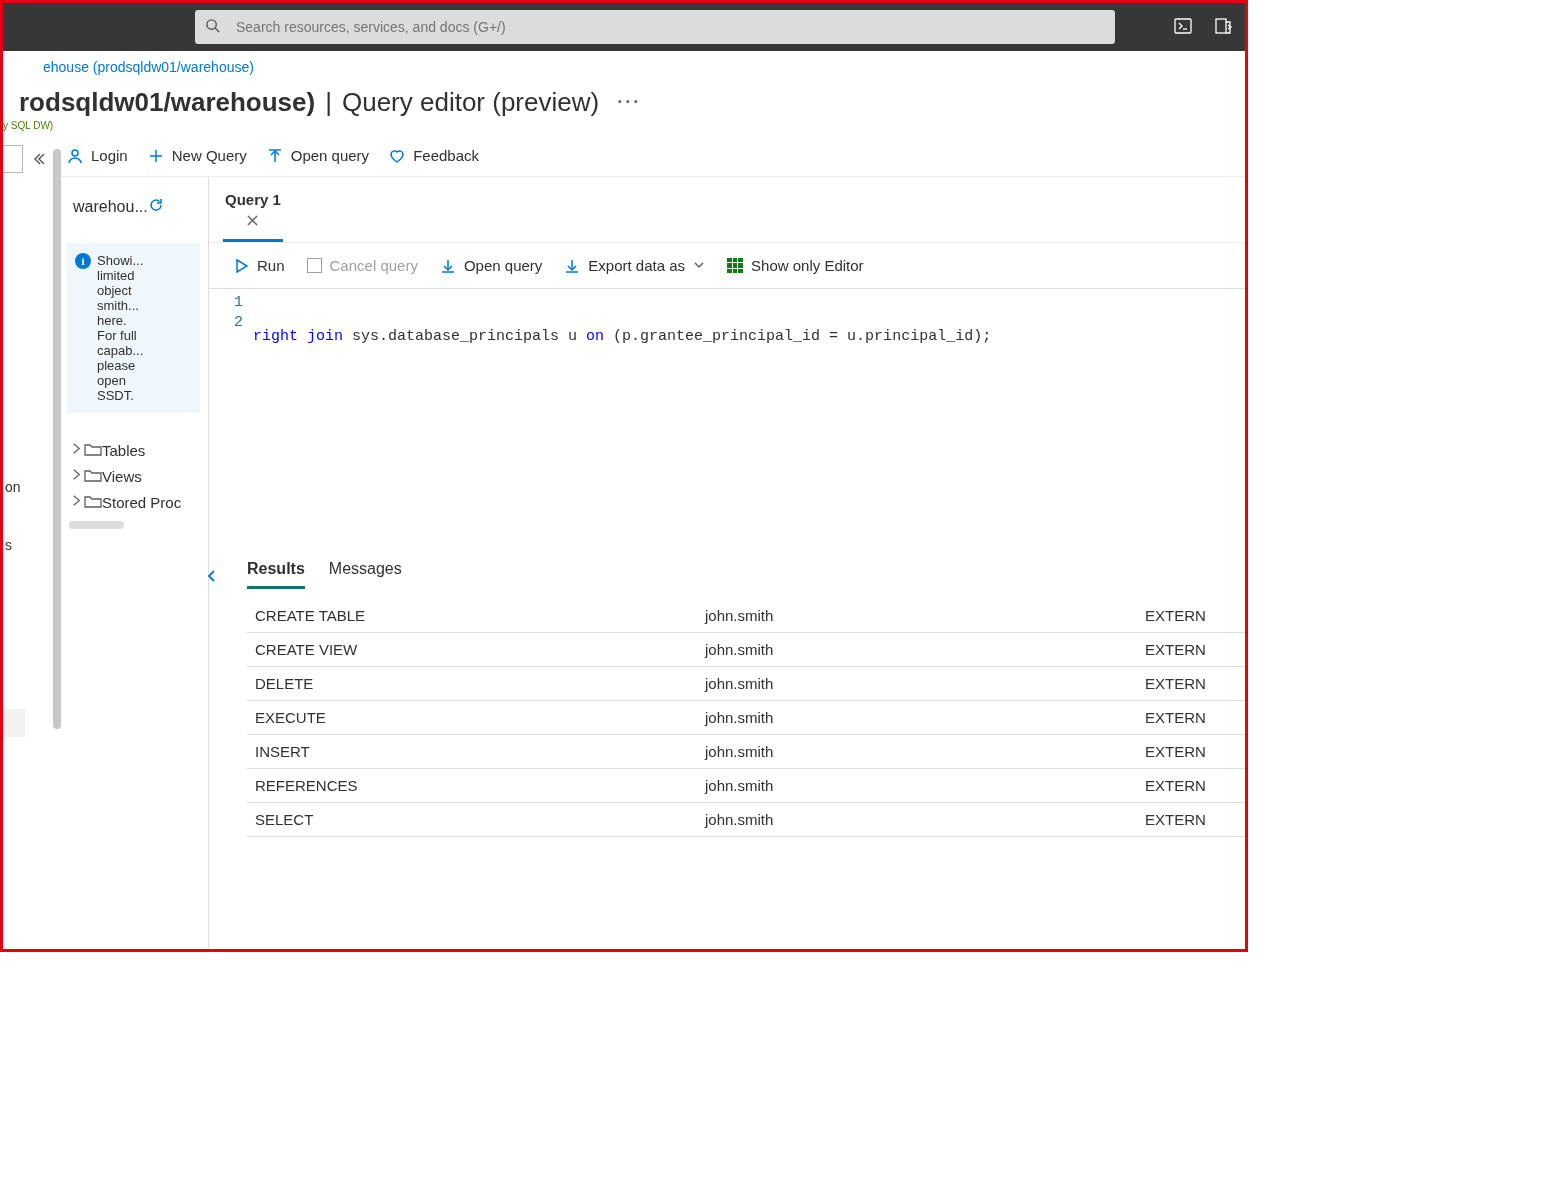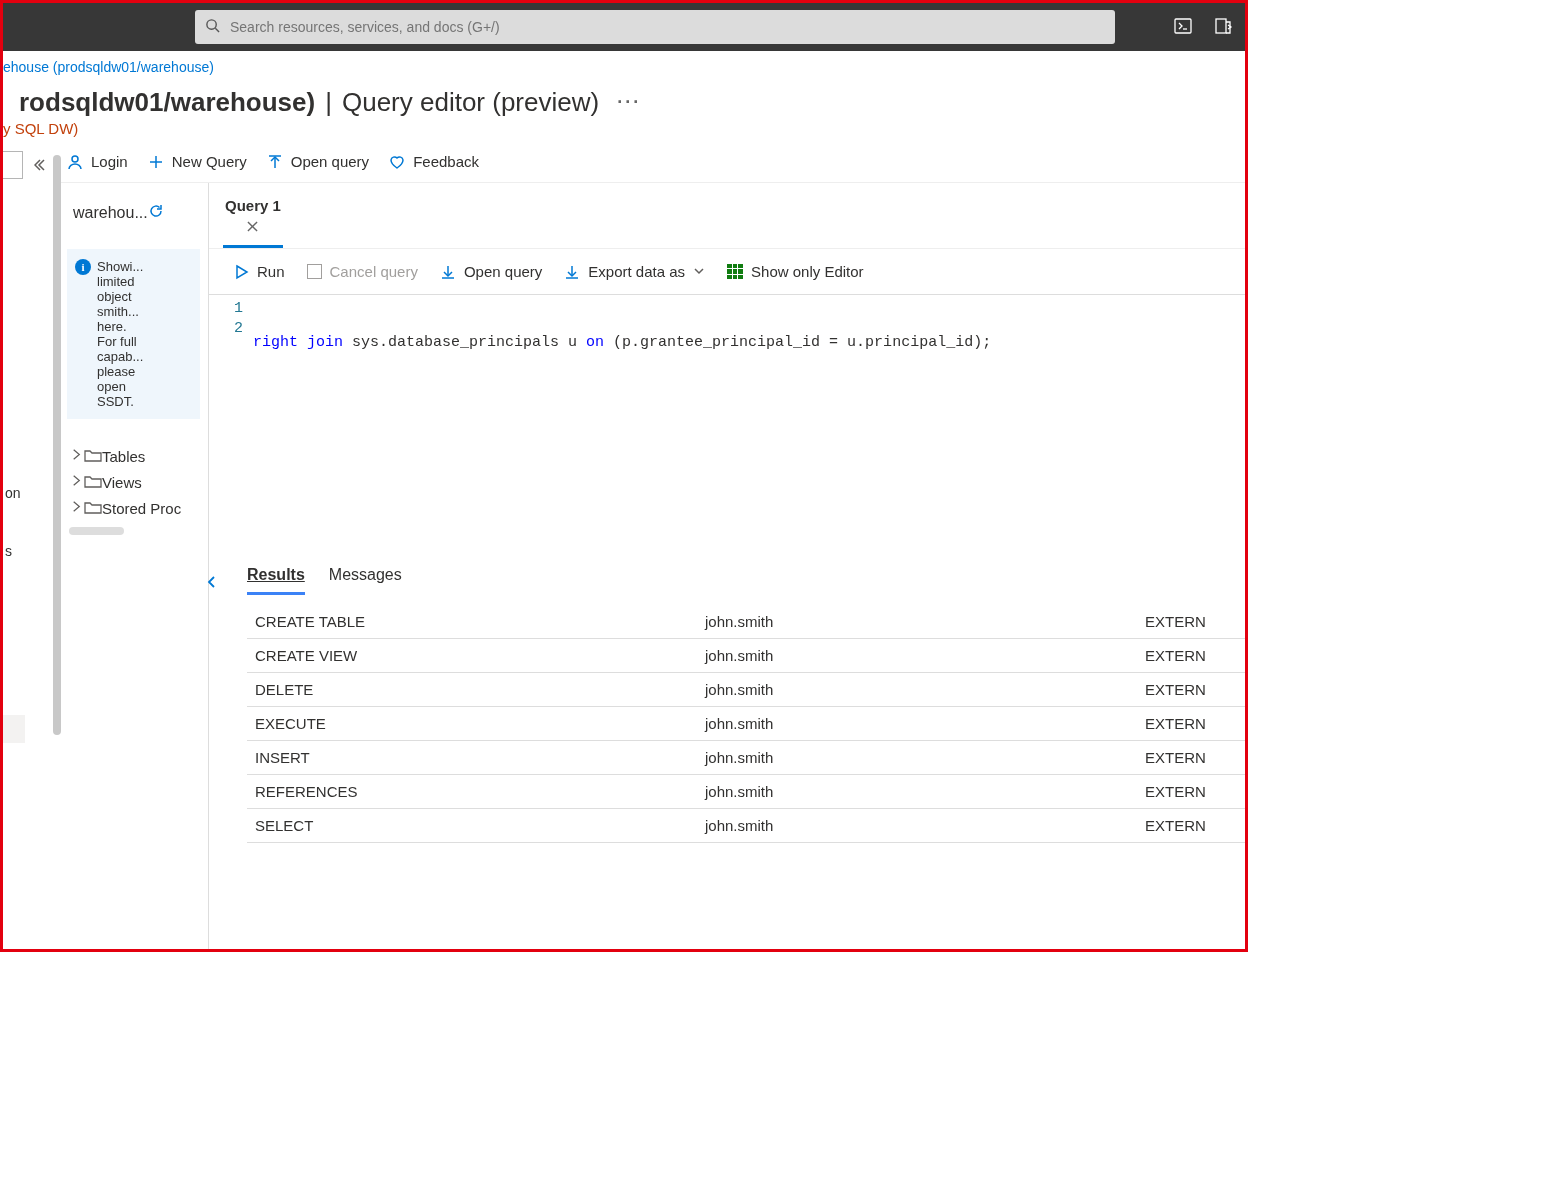--- a/index.html
+++ b/index.html
@@ -30,35 +30,35 @@
     height: 34px;
     background: #dcdcdc;
     border-radius: 3px;
     display: flex;
     align-items: center;
     padding: 0 10px;
   }
   .searchwrap svg { width: 15px; height: 15px; fill: none; stroke: #555; stroke-width: 1.5; }
   .searchwrap input {
     border: none; background: transparent; outline: none;
-    margin-left: 10px; width: 100%; font-size: 14px; color: #555;
+    margin-left: 16px; width: 100%; font-size: 14px; color: #555;
   }
   .topicons { margin-left: auto; display: flex; gap: 20px; align-items: center; }
   .topicons svg { width: 20px; height: 20px; stroke: #fff; fill: none; stroke-width: 1.3; }
 
   
-  .breadcrumbs { padding: 8px 0 0 0; font-size: 14px; }
+  .breadcrumbs { padding: 8px 0 0 0; font-size: 14px; margin-left: 40px; }
   .breadcrumbs a { color: #0078d4; text-decoration: none; }
 
   
   .page-head { padding: 12px 0 10px 0; }
   .page-title { font-size: 26px; font-weight: 600; display: flex; align-items: center; gap: 10px; margin-left: 16px; }
   .page-title .sep { font-weight: 400; }
   .page-title .dots { font-size: 18px; color: #666; letter-spacing: 2px; margin-left: 8px;}
-  .page-sub { font-size: 15px; color: #c2410c; margin-top: 2px; }
+  .page-sub { font-size: 10px; color: #4d7c0f; margin-top: 2px; }
 
   
   .bodyrow { display: flex; height: calc(100% - 120px); }
   .leftgutter { width: 22px; flex: 0 0 22px; border-right: none; position: relative; }
   .leftgutter .cutbox { width: 30px; height: 28px; border: 1px solid #b5b5b5; border-left: none; margin-top: 4px; margin-left:-10px}
   .leftgutter .ontext { font-size: 14px; color: #323130; position: relative; }
   .leftgutter .menuitem { padding: 6px 2px; white-space: nowrap; }
   .leftgutter .selected { background: #f3f2f1; }
 
   .chev { width: 28px; flex: 0 0 28px; display: flex; align-items: flex-start; justify-content: center; padding-top: 10px; }
@@ -114,21 +114,21 @@
   .code { padding:4px 0 0 0; white-space:pre;}
   .code div { height:20px; line-height:20px;}
   .kw { color:#0000ff;}
   .prop { color:#001080;}
 
   .collapser { position:absolute; left:-4px; top: 392px; cursor:pointer;}
   .collapser svg { width:14px;height:14px;stroke:#0078d4;fill:none;stroke-width:1.8;}
 
   .resulttabs { display:flex; gap:24px; padding: 12px 0 0 38px; font-size:16px;}
   .rtab { padding-bottom:8px; cursor:pointer;}
-  .rtab.active { font-weight:600; border-bottom:3px solid #3b82f6;text-decoration:underline;}
+  .rtab.active { font-weight:600; border-bottom:3px solid #0f766e;}
   .resultbody { padding: 10px 0 0 38px; overflow:hidden;}
   table.res { width: 100%; border-collapse: collapse; font-size:15px;}
   table.res td { border-bottom: 1px solid #ddd; padding: 8px 8px; white-space:nowrap;}
   table.res td:nth-child(1){ width: 450px;}
   table.res td:nth-child(2){ width: 440px;}
   .vscroll { position:absolute; left: 28px; top: 8px; width: 8px; height: 580px; background:#c8c8c8; border-radius:4px;}
 </style>
 </head>
 <body>
 

